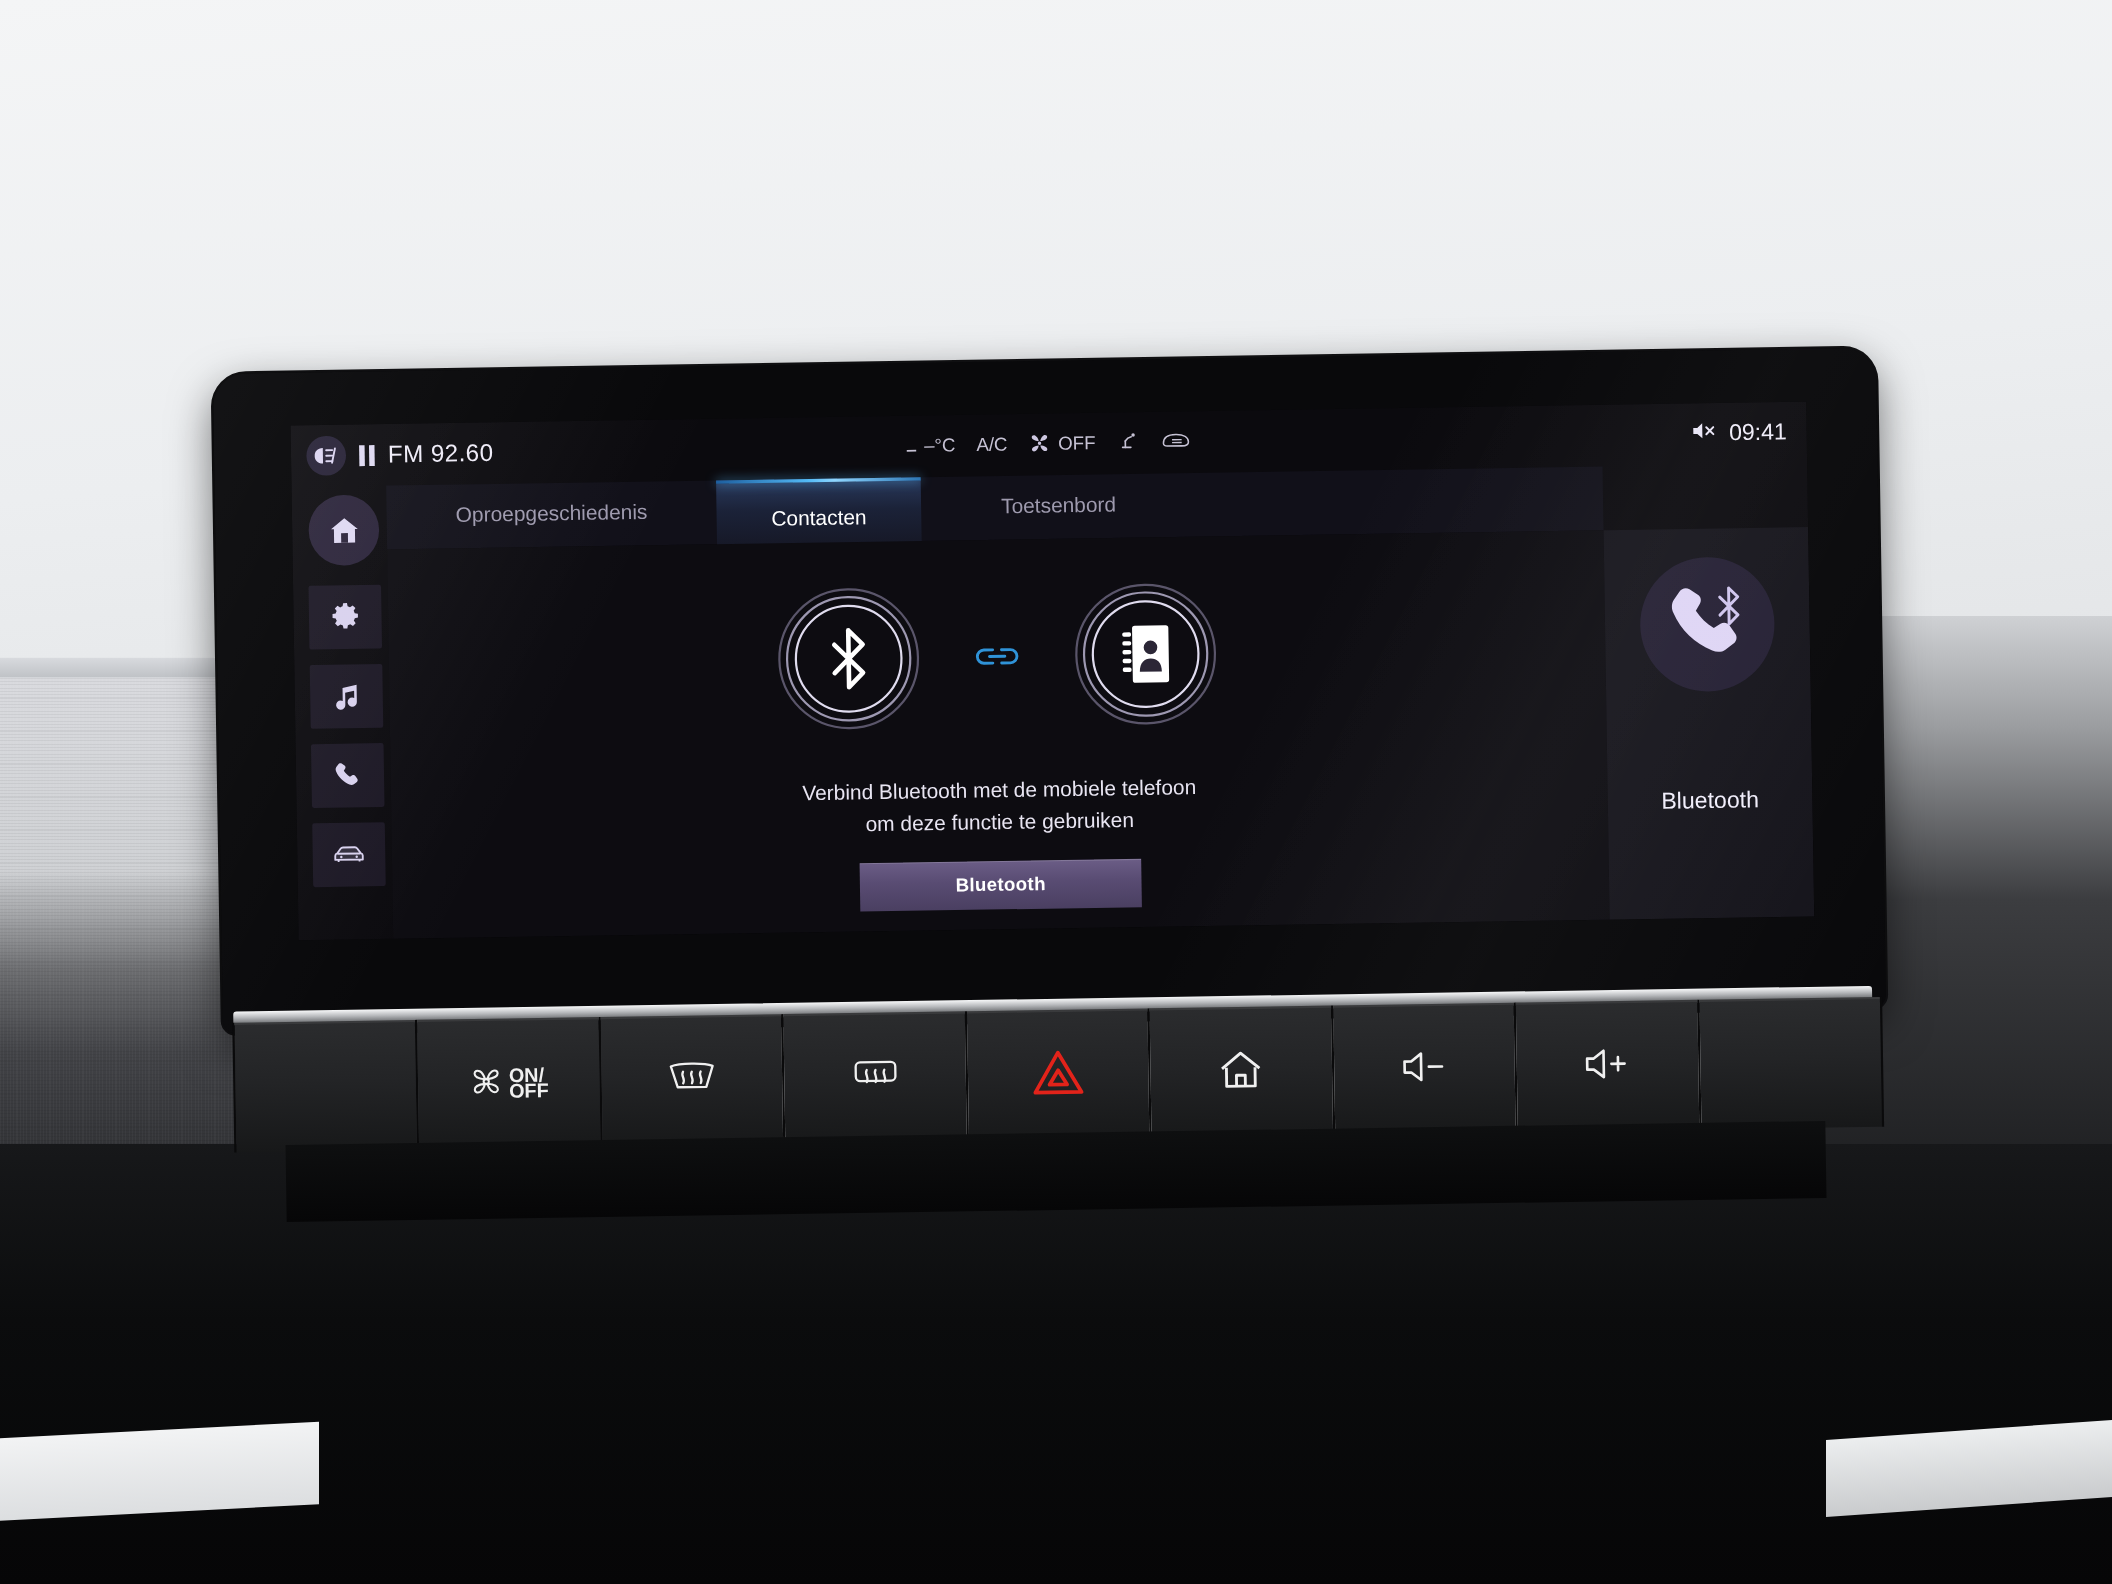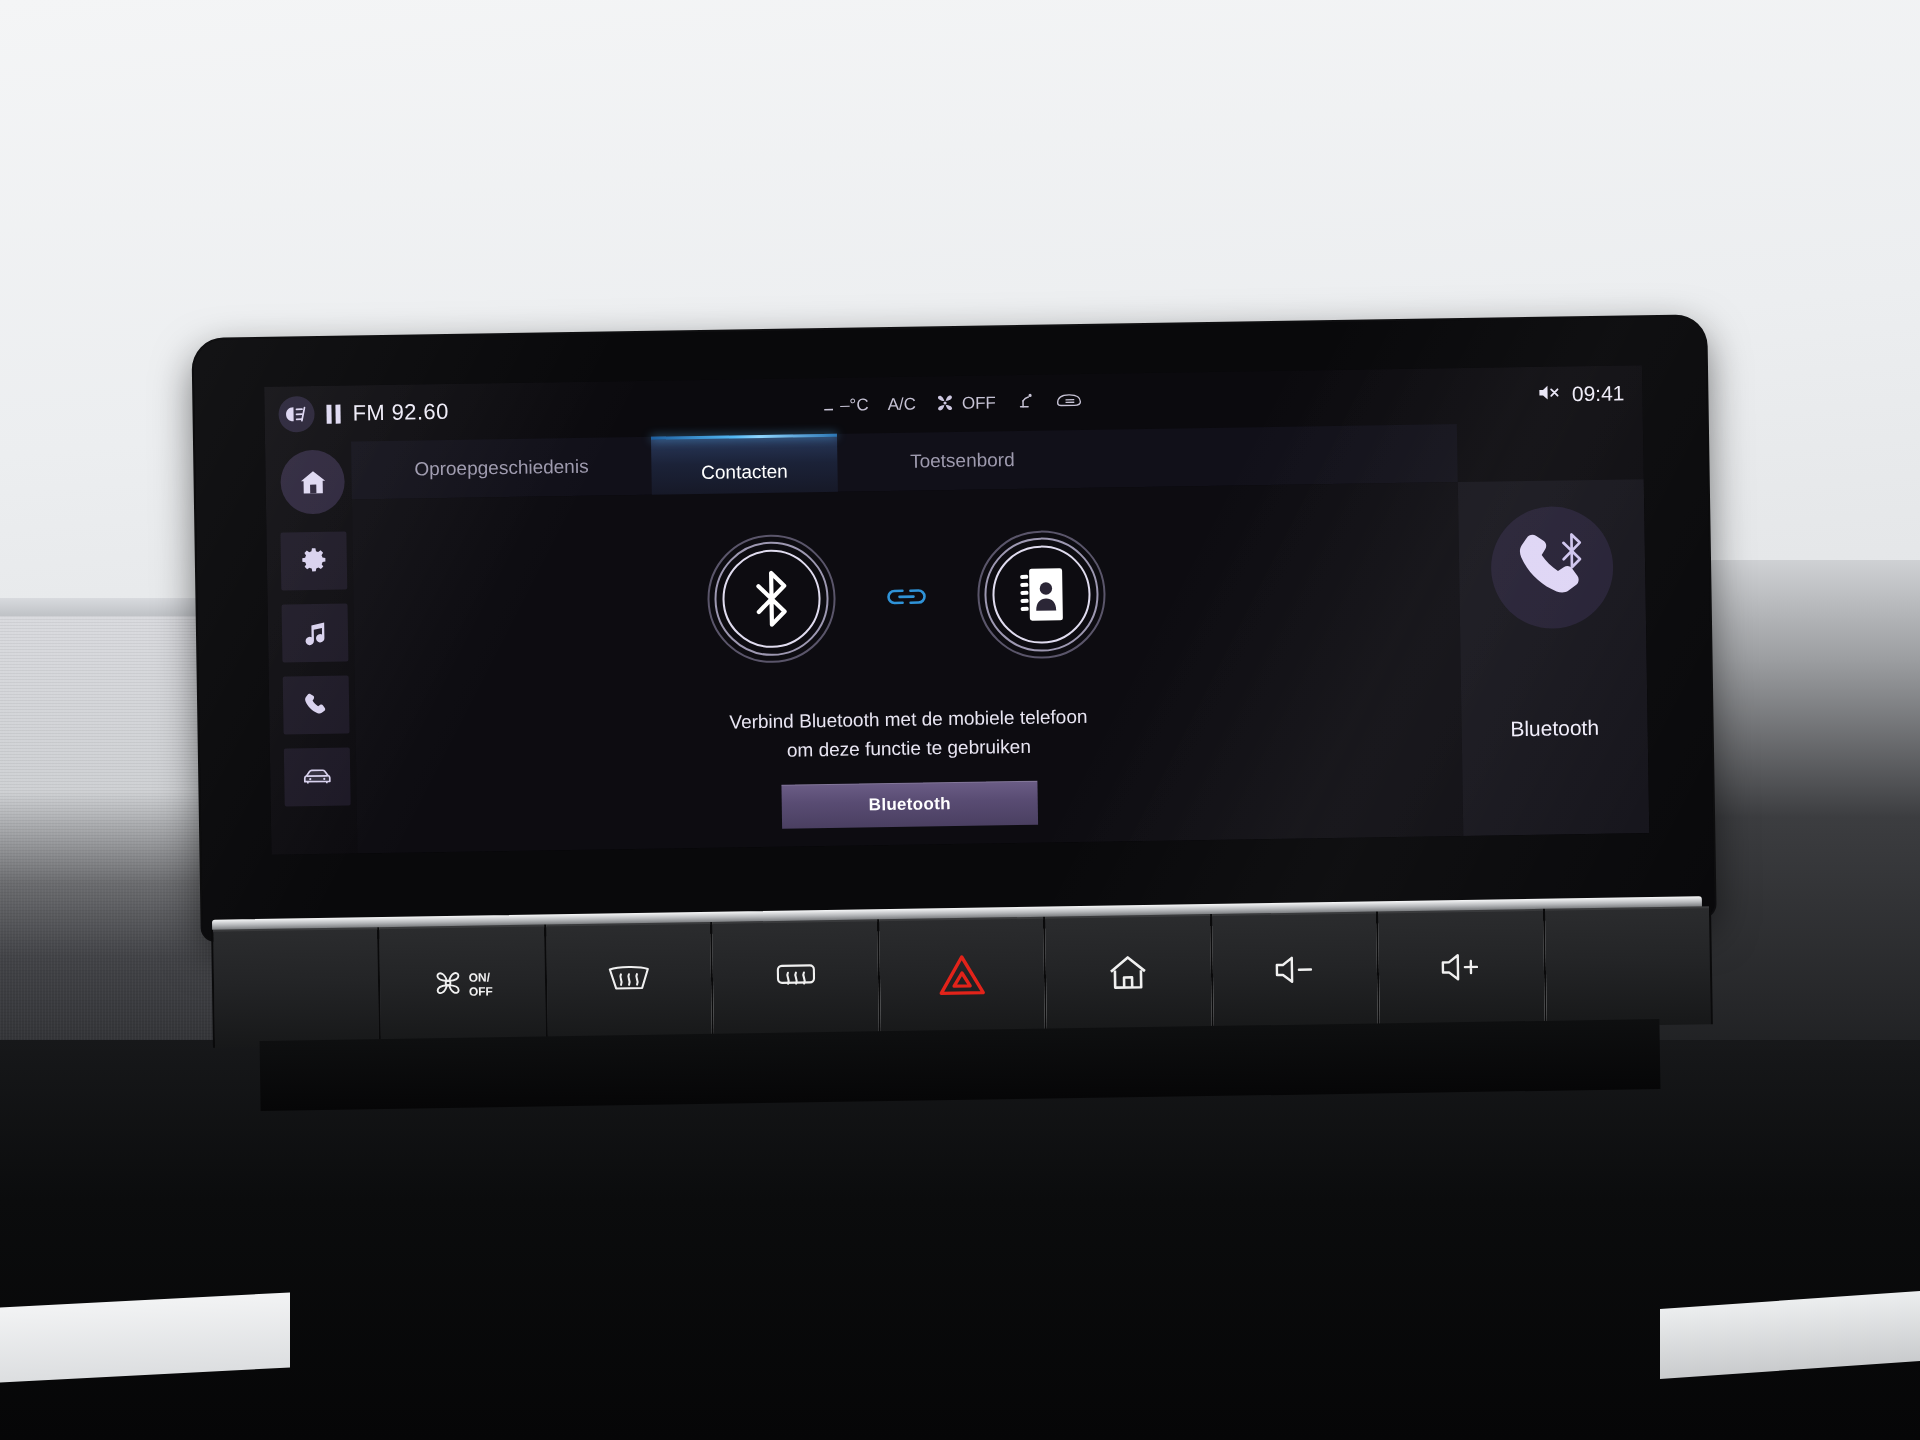--- a/index.html
+++ b/index.html
@@ -189,21 +189,21 @@
     background:linear-gradient(180deg,#2b2c2e 0%,#232426 46%,#171819 100%);
     border-right:2px solid #0a0a0b;
     display:flex;align-items:center;justify-content:center;
   }
   .pbtn:first-child{border-left:2px solid #0a0a0b;}
   .pbtn:after{
     content:"";position:absolute;left:0;top:0;width:100%;height:2px;
     background:rgba(255,255,255,.07);
   }
   .pbtn .pb-in{display:flex;align-items:center;gap:6px;color:#f0f0f0;}
-  .onoff{font-size:12px;font-weight:bold;line-height:14px;text-align:left;}
+  .onoff{font-size:18px;font-weight:bold;line-height:14px;text-align:left;}
 
   .console-shadow{
     position:absolute;left:260px;top:1030px;width:1400px;height:70px;
     transform:rotate(-0.9deg);
     background:linear-gradient(180deg,#0e0f10,#060607);
   }
 </style>
 </head>
 <body>
 

